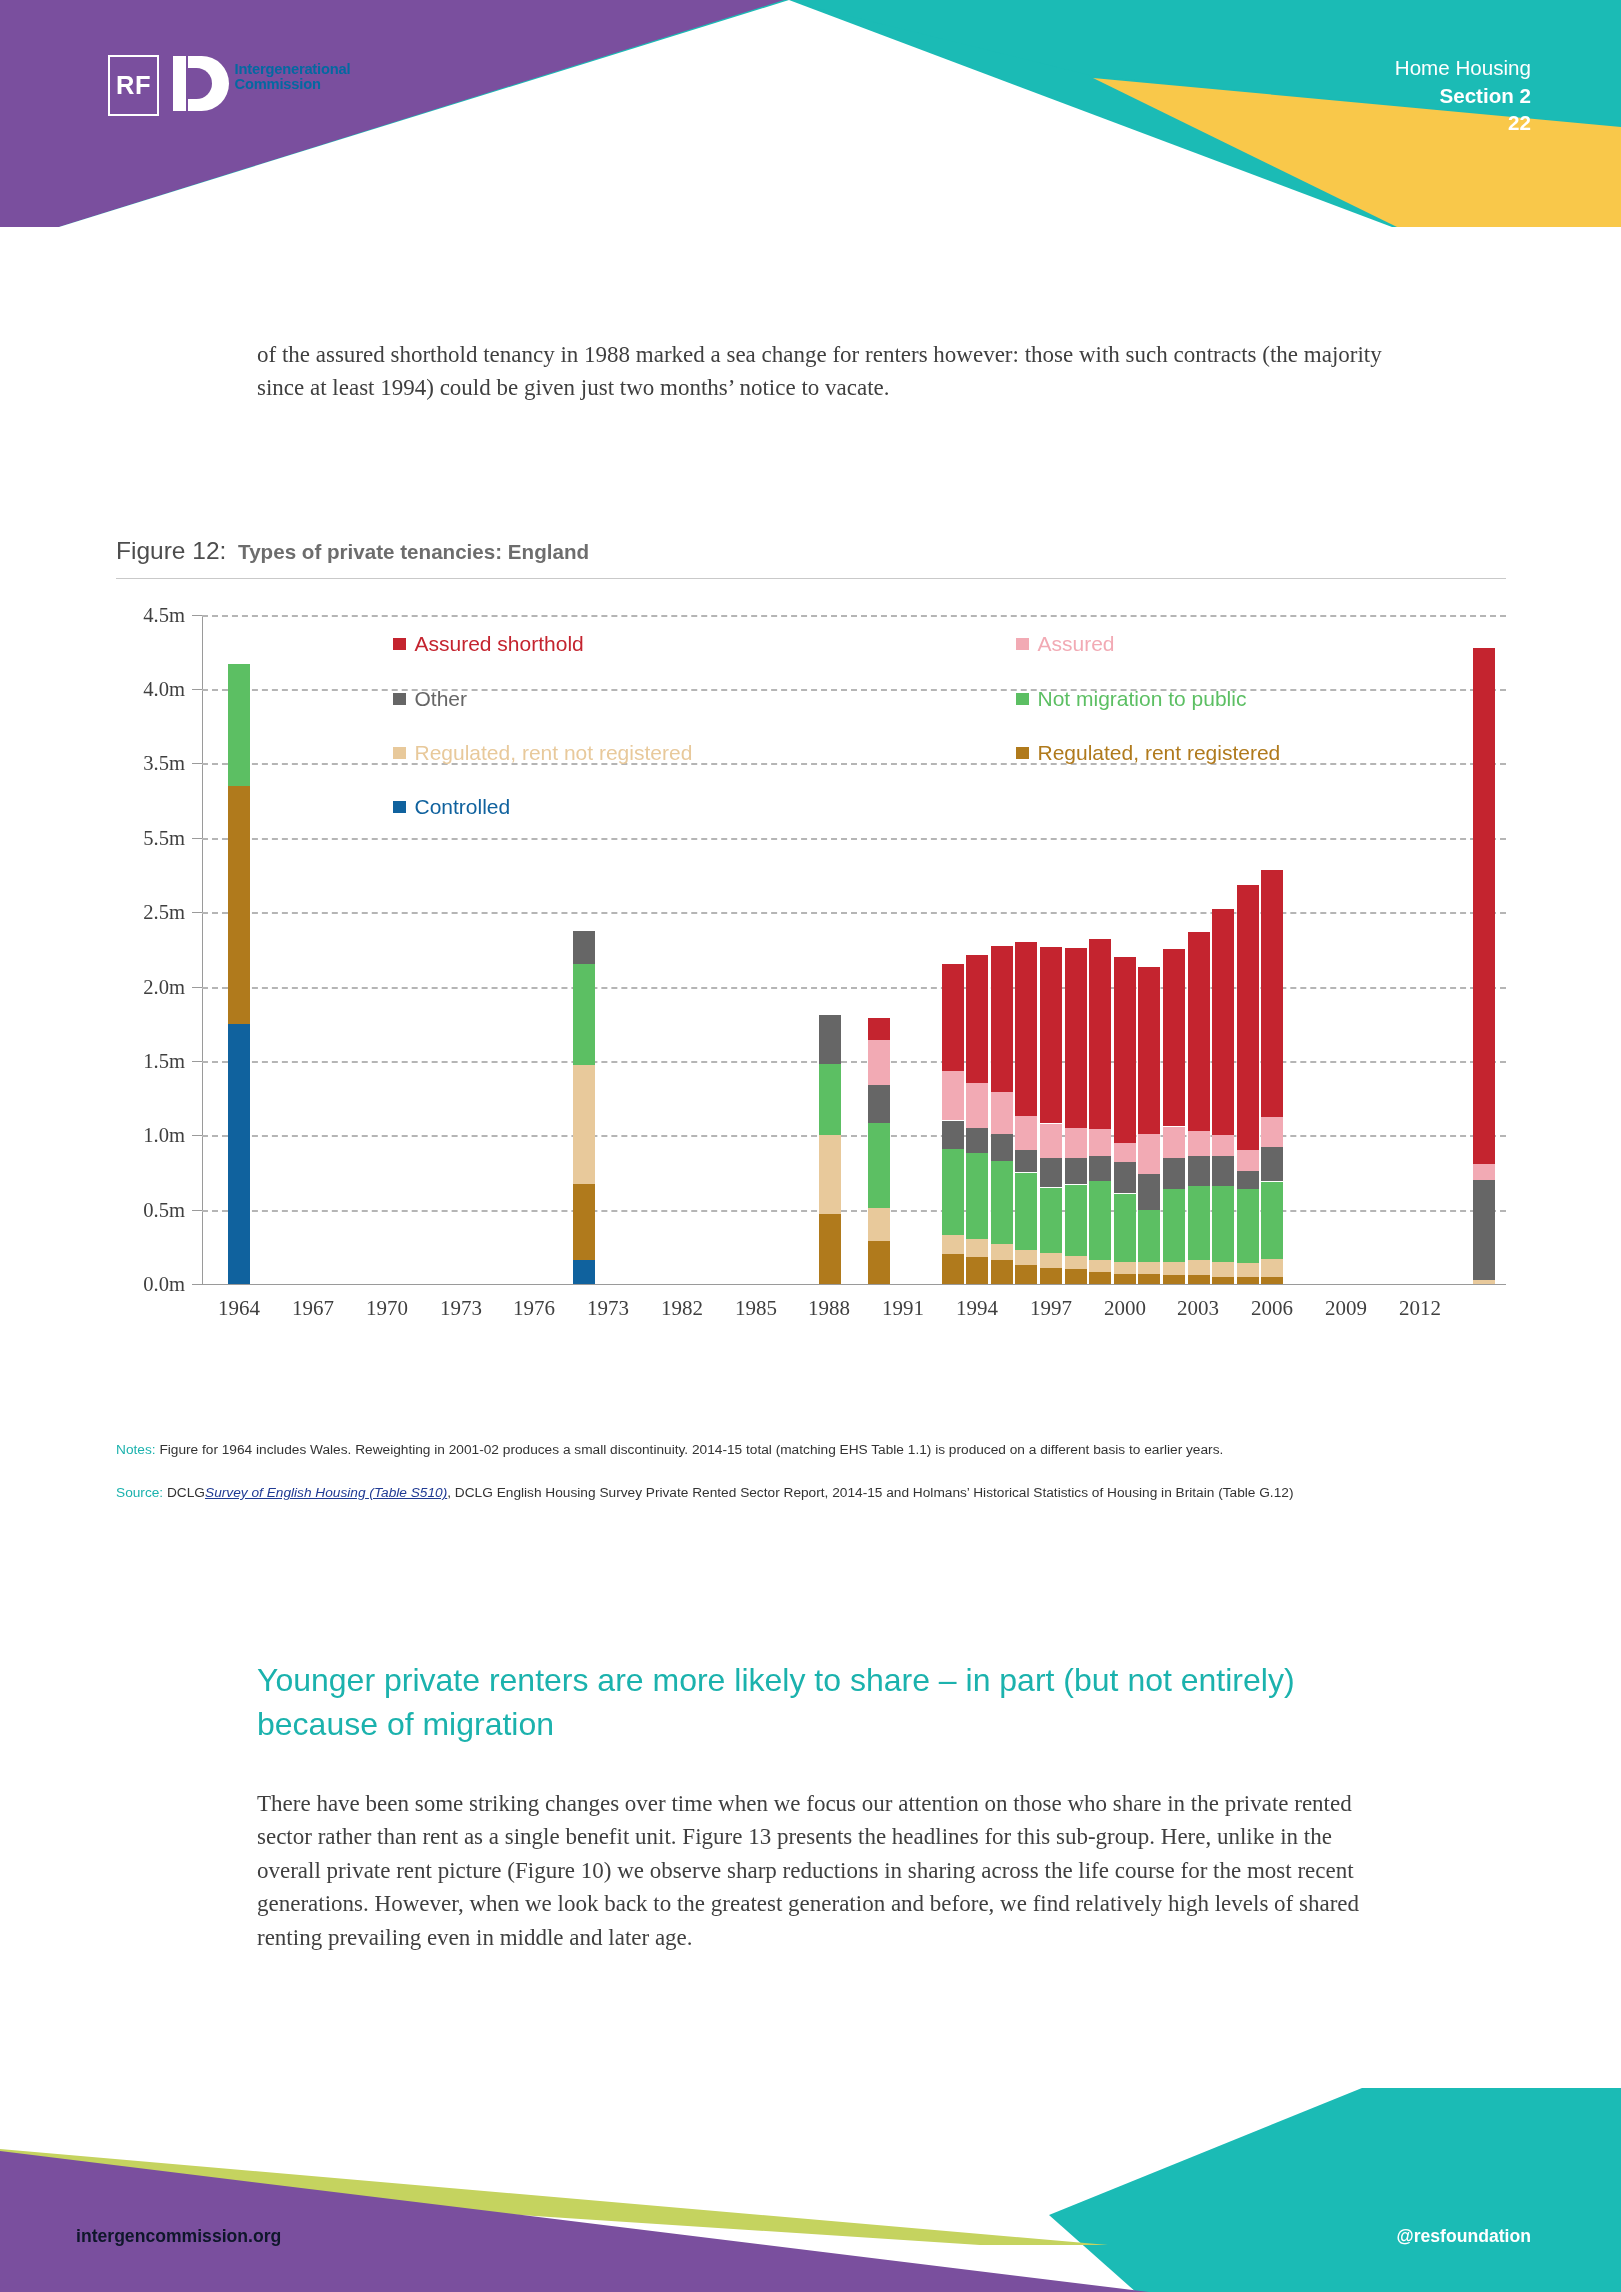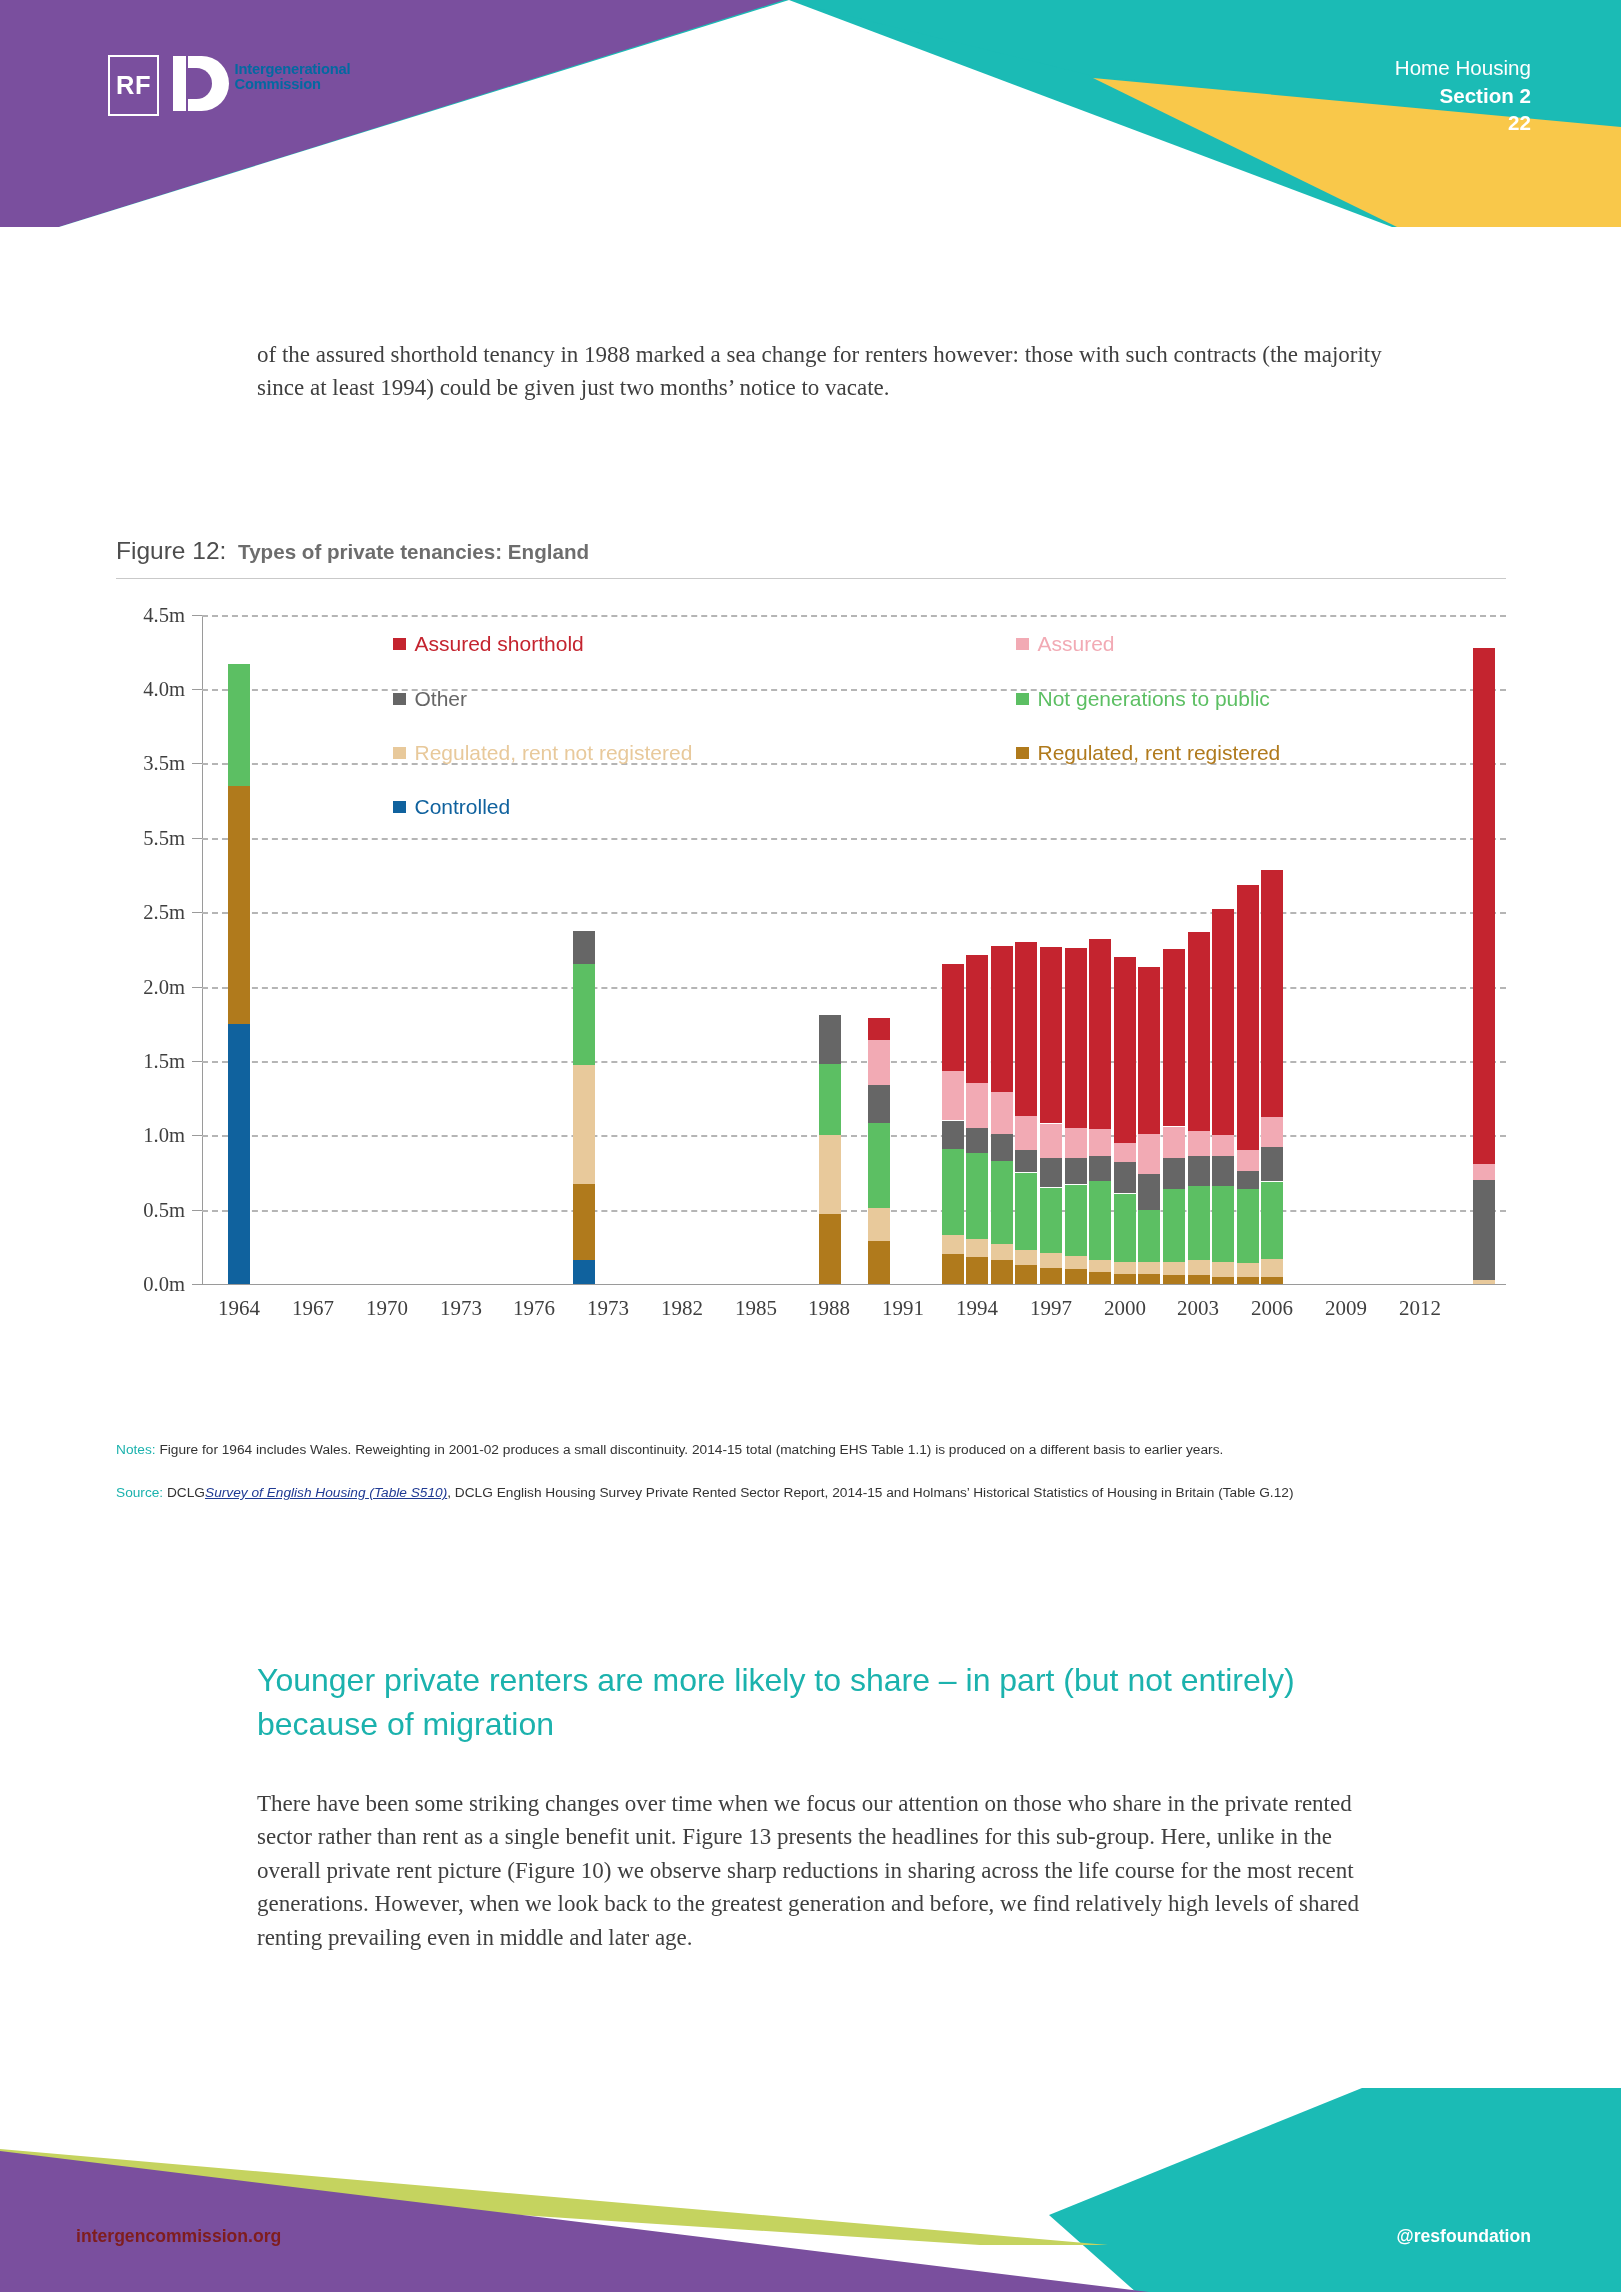--- a/index.html
+++ b/index.html
@@ -83,21 +83,21 @@
   .footer{position:absolute;left:0;top:2088px;width:1621px;height:205px;overflow:hidden;}
   .ft-base{position:absolute;inset:0;background:#ffffff;}
   .ft-teal{position:absolute;inset:0;background:#1bbbb5;
     clip-path:polygon(1362px 0px,1621px 0px,1621px 205px,1137px 205px,1049px 127px);}
   .ft-yellow{position:absolute;inset:0;background:#f9c84a;
     clip-path:polygon(1362px 0px,1621px 0px,1621px 78px,1367px 103px);}
   .ft-green{position:absolute;inset:0;background:#c5d35f;
     clip-path:polygon(0px 61px,1108px 157px,980px 157px,0px 93px);}
   .ft-purple{position:absolute;inset:0;background:#7a4f9e;
     clip-path:polygon(0px 63px,1157px 205px,0px 205px);}
-  .ft-url{position:absolute;left:76px;top:2226px;color:#7f1d1d;font-size:17.6px;font-weight:600;}
+  .ft-url{position:absolute;left:76px;top:2226px;color:#0f172a;font-size:17.6px;font-weight:600;}
   .ft-handle{position:absolute;right:90px;top:2226px;color:#fff;font-size:17.6px;font-weight:600;}
 </style>
 </head>
 <body>
 
 <div class="page">
 
   <div class="header">
     <div class="hdr-teal"></div>
     <div class="hdr-purple2"></div>
@@ -345,21 +345,21 @@
         <div class="lg" style="left: 900px; top: 34px; color: rgb(242, 170, 180);">
           <span class="sw" style="background: rgb(242, 170, 180);"></span>
           <span>Assured</span>
         </div>
         <div class="lg" style="left: 277px; top: 89px; color: rgb(102, 102, 102);">
           <span class="sw" style="background: rgb(102, 102, 102);"></span>
           <span>Other</span>
         </div>
         <div class="lg" style="left: 900px; top: 89px; color: rgb(92, 191, 99);">
           <span class="sw" style="background: rgb(92, 191, 99);"></span>
-          <span>Not generations to public</span>
+          <span>Not migration to public</span>
         </div>
         <div class="lg" style="left: 277px; top: 143px; color: rgb(232, 201, 155);">
           <span class="sw" style="background: rgb(232, 201, 155);"></span>
           <span>Regulated, rent not registered</span>
         </div>
         <div class="lg" style="left: 900px; top: 143px; color: rgb(176, 122, 28);">
           <span class="sw" style="background: rgb(176, 122, 28);"></span>
           <span>Regulated, rent registered</span>
         </div>
         <div class="lg" style="left: 277px; top: 197px; color: rgb(16, 98, 158);">

